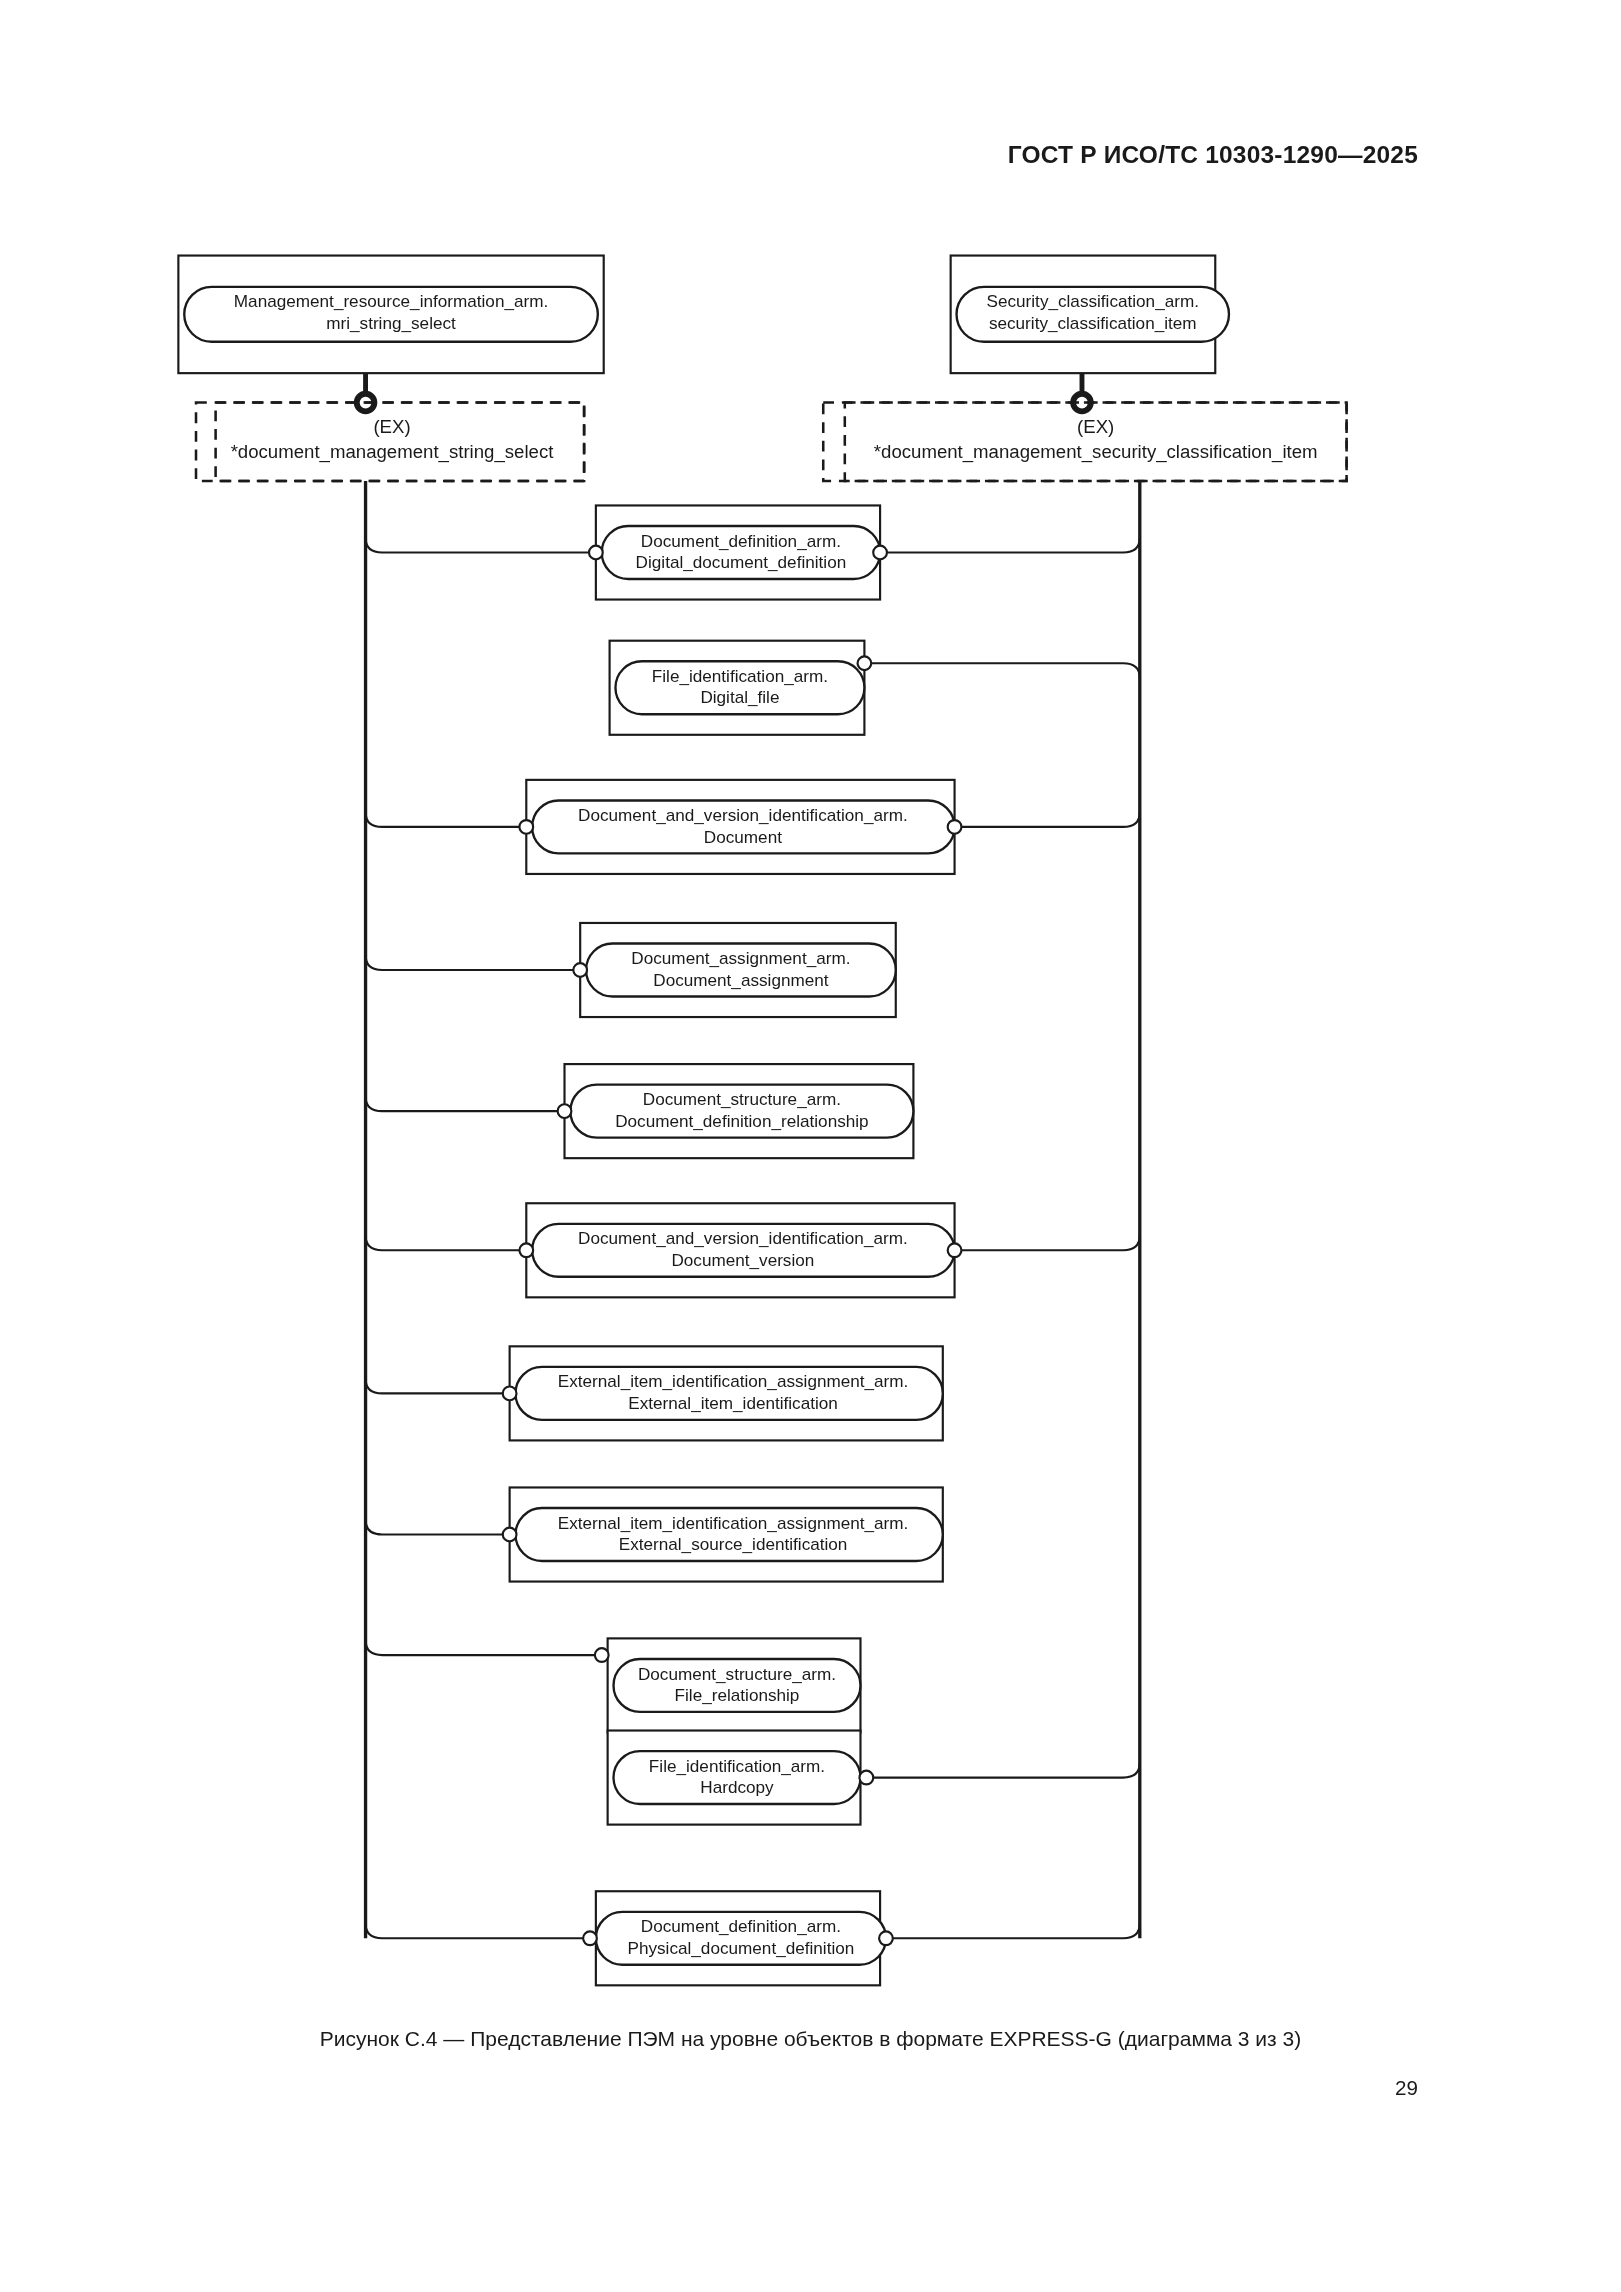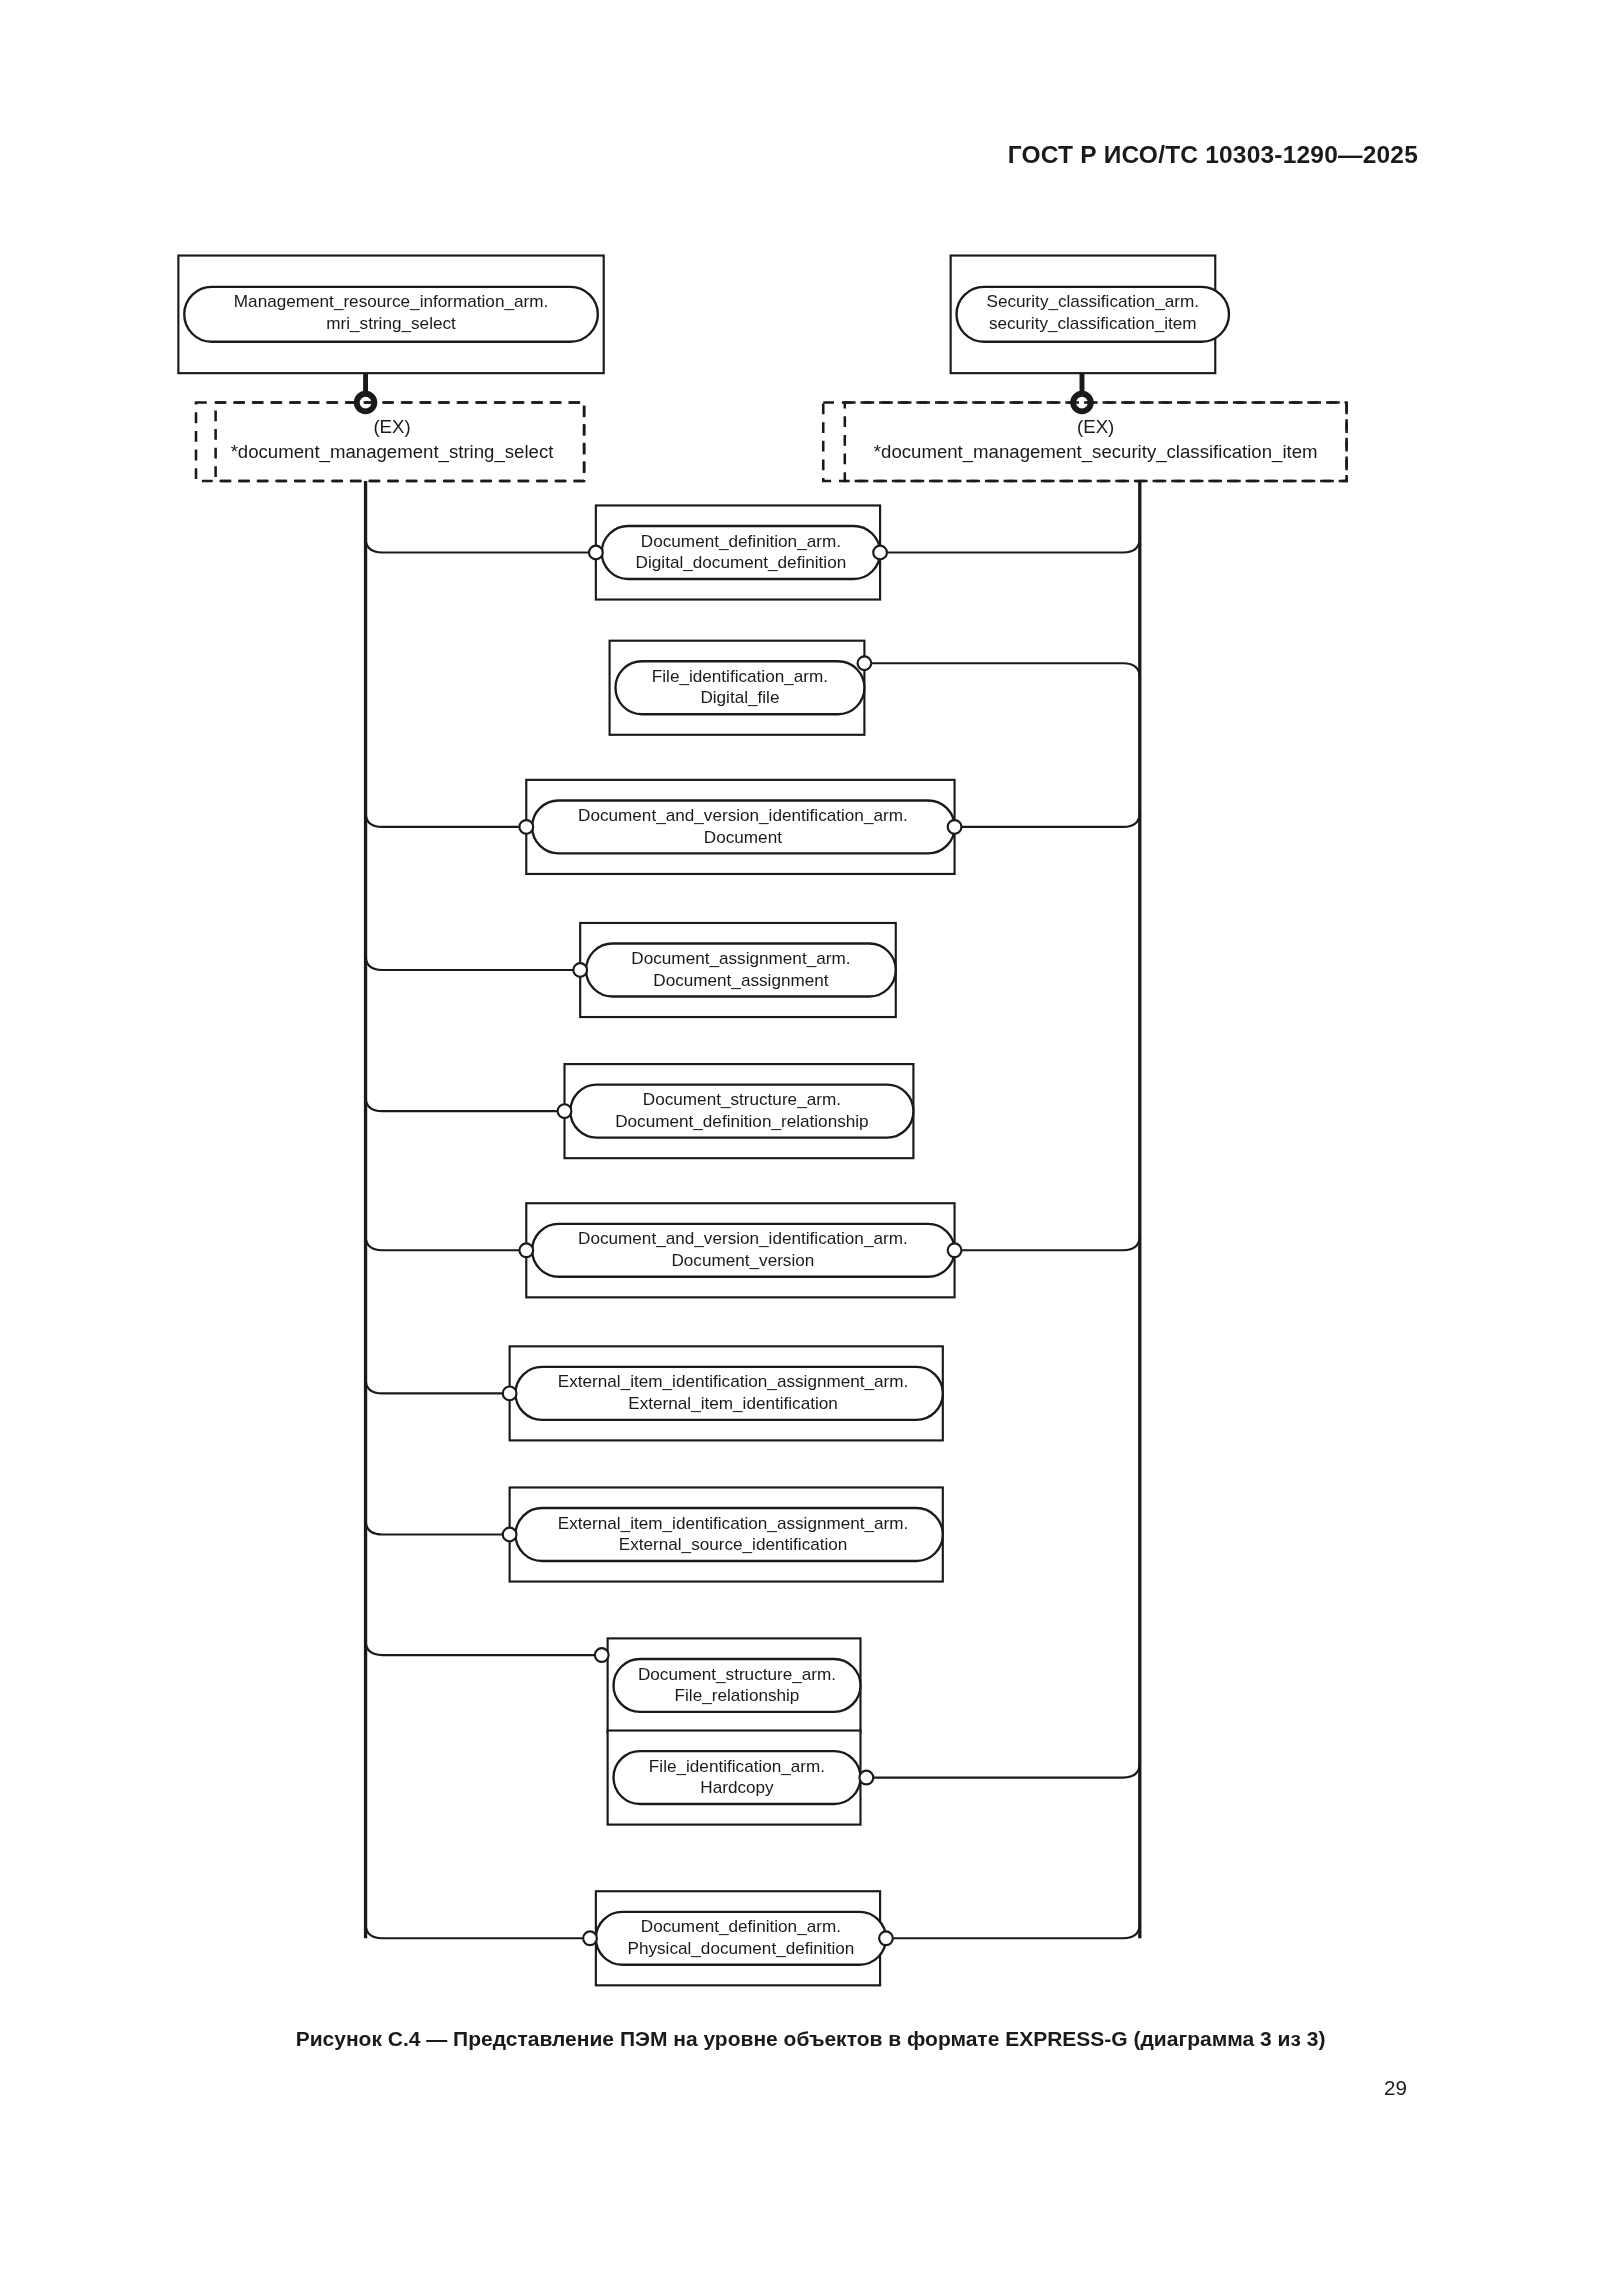--- a/index.html
+++ b/index.html
@@ -102,26 +102,25 @@
     text-anchor: middle;
   }
   #figure-caption {
     position: absolute;
     left: 0;
     top: 2027px;
     width: 1621px;
     text-align: center;
     font-size: 21px;
     white-space: nowrap;
-    font-weight: bold;
   }
   #page-number {
     position: absolute;
     top: 2076px;
-    right: 214px;
+    right: 203px;
     font-size: 20.6px;
   }
 </style>
 </head>
 <body>
 
 <div id="page">
 
   <div id="doc-header">ГОСТ Р ИСО/ТС 10303-1290—2025</div>
 

